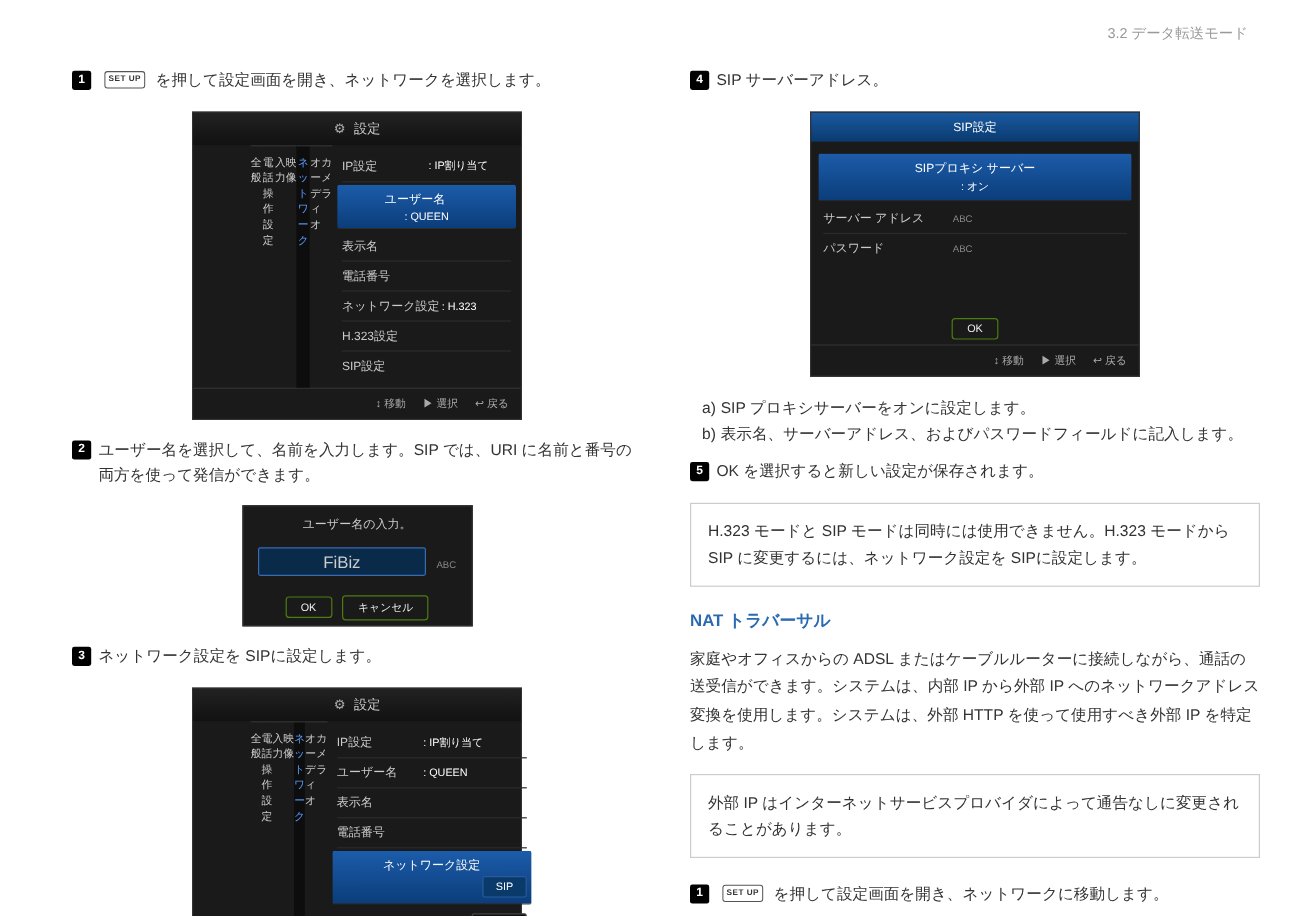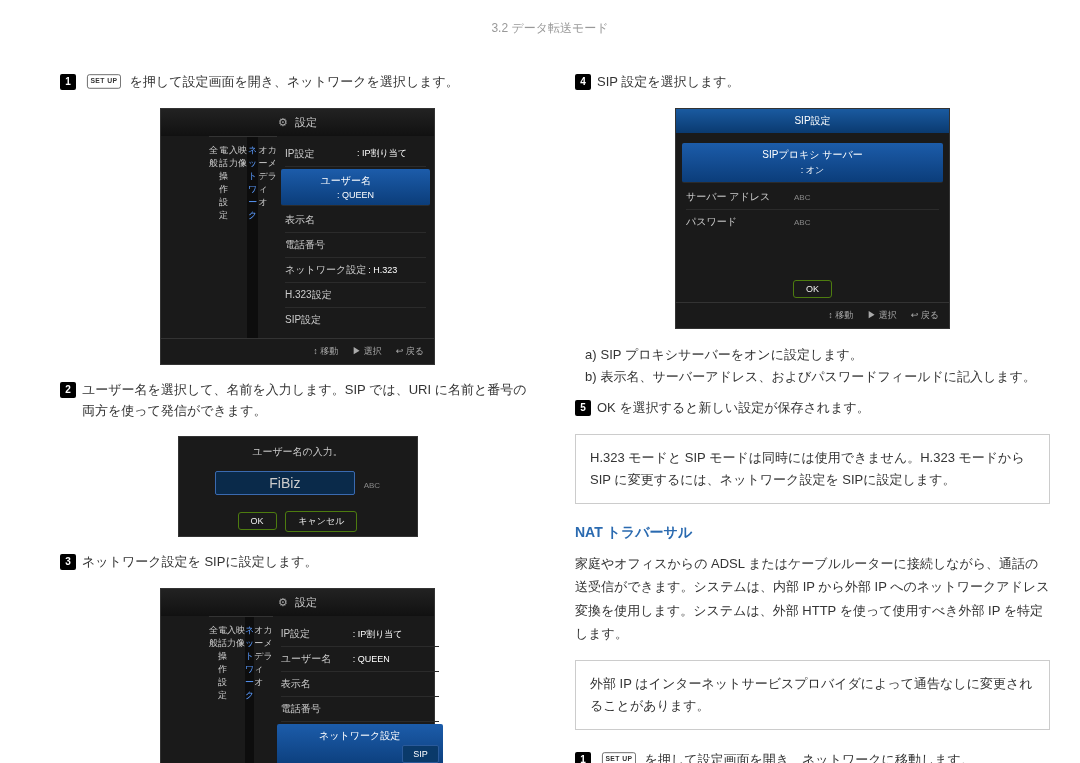--- a/index.html
+++ b/index.html
@@ -4,24 +4,24 @@
 <style>
   * { margin: 0; padding: 0; box-sizing: border-box; }
   body {
     font-family: "Hiragino Kaku Gothic Pro", "Meiryo", sans-serif;
     background: #fff;
     color: #333;
     width: 1080px;
     padding: 20px 30px 20px 60px;
   }
   .header-text {
-    text-align: center;
+    text-align: right;
     color: #999;
     font-size: 12px;
-    margin-bottom: 35px;
+    margin-bottom: 20px;
     padding-right: 10px;
   }
   .cols { display: flex; gap: 40px; }
   .col { flex: 1; min-width: 0; }
   .step { margin-bottom: 15px; }
   .step-line { display: flex; align-items: flex-start; gap: 6px; font-size: 13px; line-height: 1.6; }
   .bullet {
     display: inline-flex; align-items: center; justify-content: center;
     width: 16px; height: 16px; border-radius: 2px; background: #000; color: #fff;
     font-size: 10px; font-weight: bold; flex-shrink: 0; margin-top: 2px;
@@ -48,21 +48,21 @@
   .sc-main { flex: 1; padding: 6px 8px; }
   .sc-row { display: flex; align-items: center; padding: 5px 0; border-bottom: 1px solid #2b2b2b; gap: 2px; }
   .sc-row.hl { background: linear-gradient(#1c5caa, #0b3d7a); color: #fff; border-radius: 2px; padding: 5px 4px; margin: 2px -4px; flex-direction: column; }
   .sc-label { flex: 0 0 auto; min-width: 70px; }
   .sc-val { color: #fff; font-size: 9px; white-space: nowrap; }
   .sc-val .abc { color: #888; font-size: 8px; margin-left: 6px; }
   .sc-dropdown { display: inline-block; background: #0a3a6a; border: 1px solid #2a5a9a; border-radius: 2px; padding: 3px 10px; margin-left: 40px; font-size: 9px; }
   .sc-footbar { display: flex; justify-content: flex-end; gap: 14px; font-size: 9px; color: #aaa; padding: 6px 10px; border-top: 1px solid #333; }
   .sc-okbar { text-align: center; padding: 8px 0 4px 0; }
   .sc-btn { display: inline-block; border: 1px solid #4d7c0f; border-radius: 3px; background: #1a1a1a; color: #eee; padding: 3px 12px; font-size: 9px; margin: 0 3px; }
-  .sc-small { width: 240px; }
+  .sc-small { width: 192px; }
   .sc-input-field { display: inline-block; border: 1px solid #3a6ab0; background: #0a2a4a; color: #ccc; padding: 3px 8px; font-size: 14px; border-radius: 2px; width: 140px; }
   .abc-side { color: #888; font-size: 8px; margin-left: 6px; }
   .sub-list { font-size: 13px; line-height: 1.7; margin-left: 10px; margin-bottom: 10px; }
   .sub-list .row { display: flex; gap: 4px; }
   .sub-list .lab { flex-shrink: 0; }
   .note-box {
     border: 1px solid #ccc; padding: 12px 14px; font-size: 13px; line-height: 1.7;
     margin: 14px 0 20px 0;
   }
   .section-h { color: #2a6ab0; font-size: 14px; font-weight: bold; margin: 10px 0 10px 0; }
@@ -211,21 +211,21 @@
 
     </div>
 
   </div>
 
   <div class="col">
 
     <div class="step">
       <div class="step-line">
         <span class="bullet">4</span>
-        <span>SIP 設定を選択します。</span>
+        <span>SIP サーバーアドレス。</span>
       </div>
     </div>
 
     <div class="screenshot">
       <div class="sc-sip-header">SIP設定</div>
       <div style="padding:8px 10px">
         <div class="sc-row hl">
             <span class="sc-label" style="min-width:100px">SIPプロキシ サーバー</span>
             <span class="sc-val">: オン</span>
           </div>

